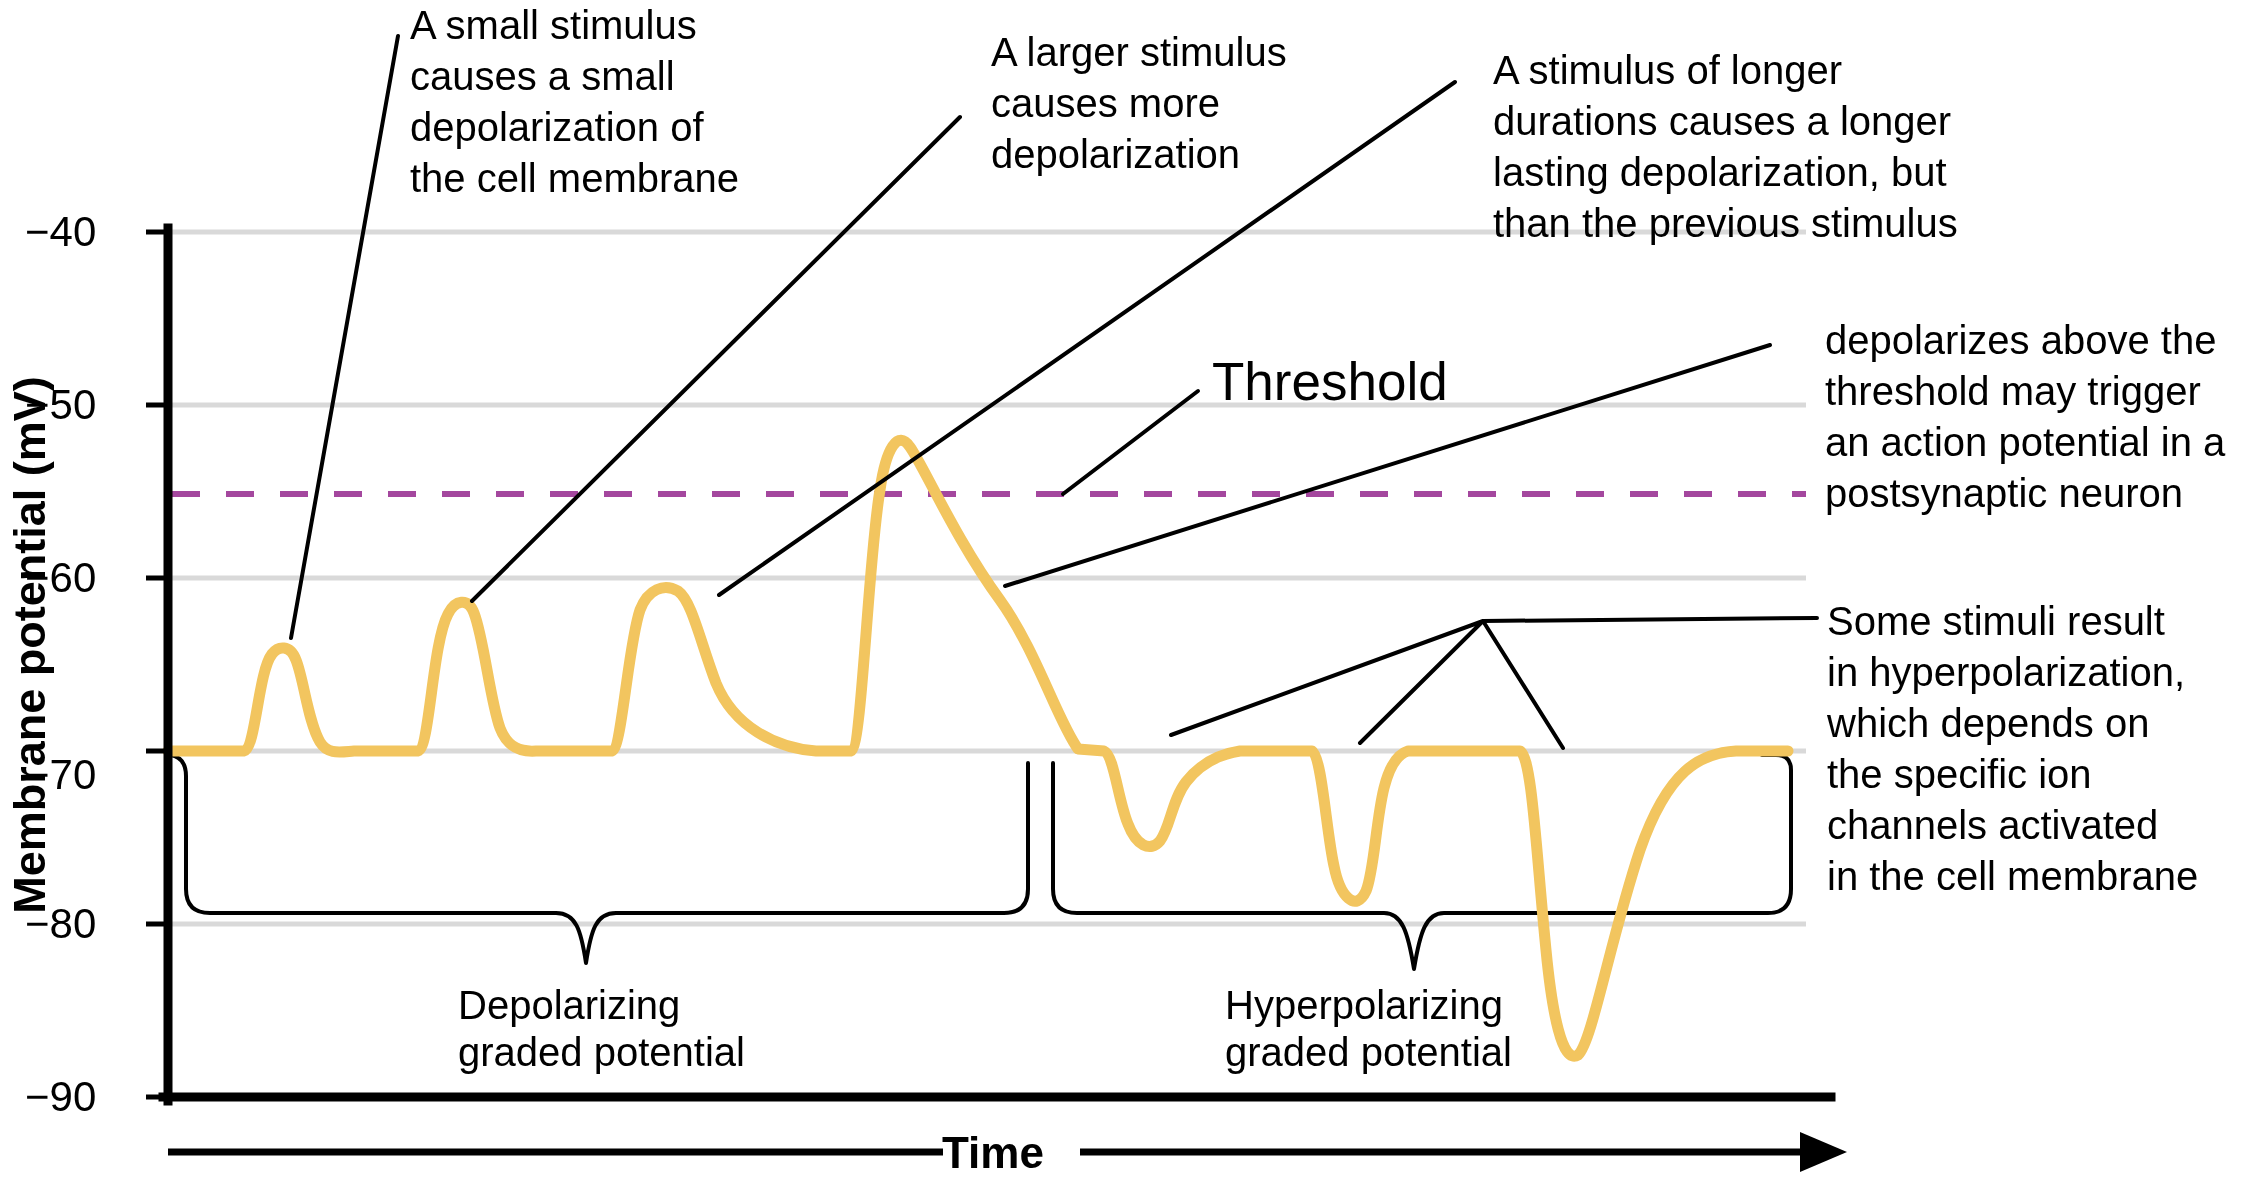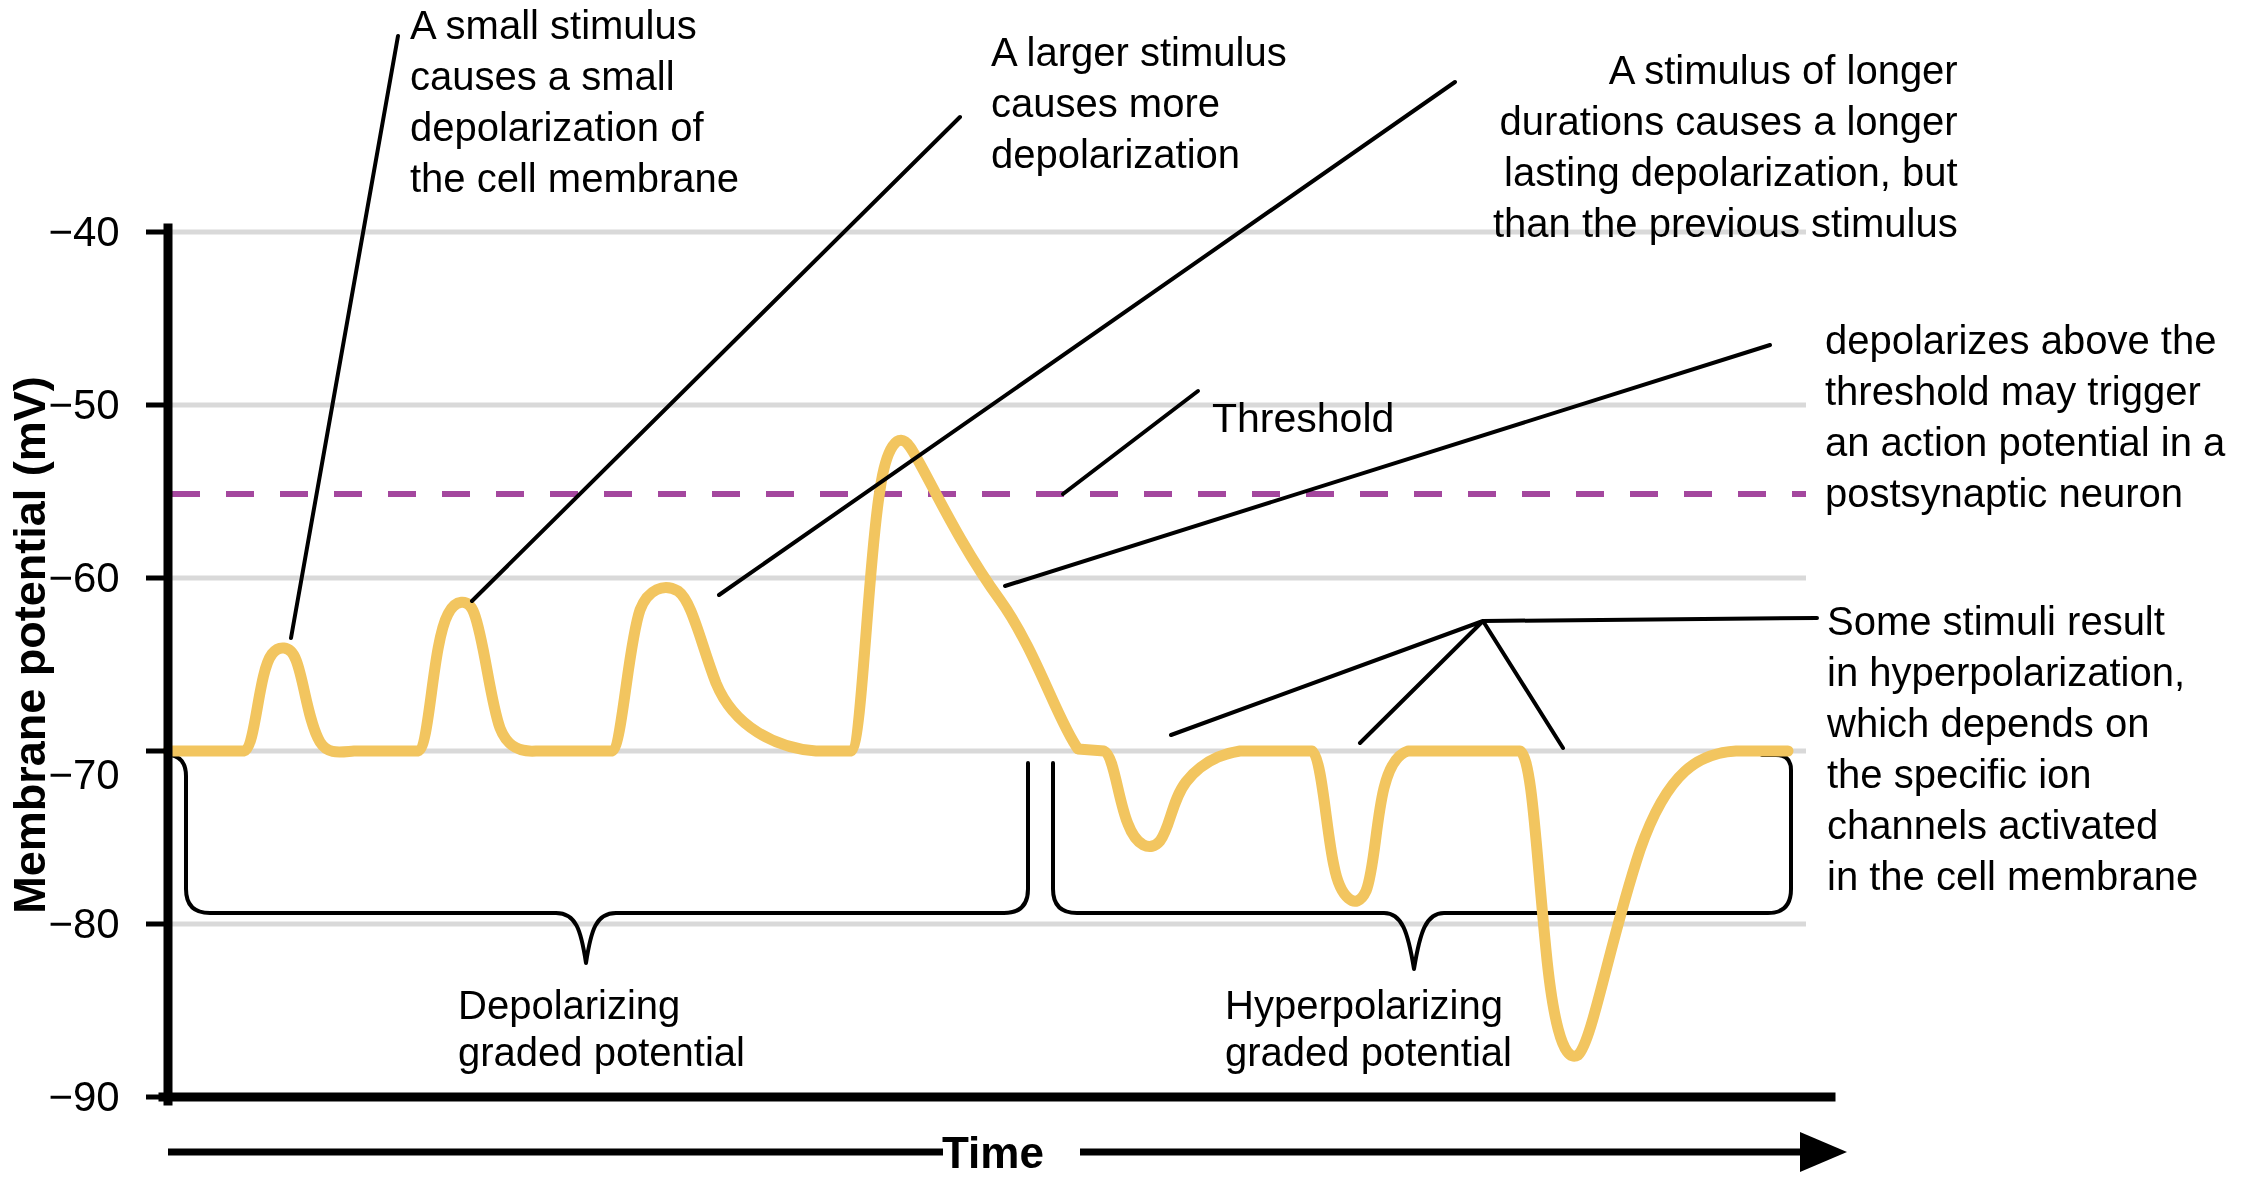--- a/index.html
+++ b/index.html
@@ -16,24 +16,24 @@
   .thresh{stroke:#A4479E;stroke-width:6;fill:none;stroke-dasharray:28 26;}
   .curve{stroke:#F2C55F;stroke-width:11;fill:none;stroke-linecap:round;stroke-linejoin:round;}
   .ink{stroke:#000;stroke-width:4;fill:none;stroke-linecap:round;stroke-linejoin:round;}
   .axis{stroke:#000;stroke-width:9;fill:none;stroke-linecap:square;}
   .tickm{stroke:#000;stroke-width:5;fill:none;}
   .arrowline{stroke:#000;stroke-width:7;fill:none;}
   .arrowhead{fill:#000;stroke:none;}
   .txt{position:absolute;white-space:nowrap;}
   .ann{font-size:40px;line-height:51px;}
   .bracelbl{font-size:40px;line-height:47px;}
-  .ticklbl{font-size:42px;line-height:50px;width:118px;text-align:center;}
+  .ticklbl{font-size:42px;line-height:50px;width:118px;text-align:left;}
   .ytitle{font-weight:bold;font-size:45px;transform:translate(-50%,-50%) rotate(-90deg);}
   .xtitle{font-weight:bold;font-size:44px;width:150px;text-align:left;}
-  .thlbl{font-size:41px;line-height:48px;margin-top:36px;}
+  .thlbl{font-size:53px;line-height:48px;}
 </style>
 </head>
 <body>
 
 <div class="fig">
 
   <svg viewBox="0 0 2250 1182">
     <path class="grid" d="M170,232 H1806 M170,405 H1806 M170,578 H1806 M170,751 H1806 M170,924 H1806"></path>
     <path class="thresh" d="M172,494 H1806"></path>
     <path class="ink" d="M171,755 Q186,758 186,776 L186,889 Q186,913 210,913 L556,913 C576,913 581,930 586,963 C591,930 596,913 616,913 L1004,913 Q1028,913 1028,889 L1028,763"></path>
@@ -70,21 +70,21 @@
     <div>depolarization of</div>
     <div>the cell membrane</div>
   </div>
 
   <div class="txt ann" style="left:982px;top:27px;margin-left:9px;">
     <div>A larger stimulus</div>
     <div>causes more</div>
     <div>depolarization</div>
   </div>
 
-  <div class="txt ann" style="left:1493px;top:45px;text-align:right;">
+  <div class="txt ann" style="left:1493px;top:45px;">
     <div>A stimulus of longer</div>
     <div>durations causes a longer</div>
     <div>lasting depolarization, but</div>
     <div>than the previous stimulus</div>
   </div>
 
   <div class="txt ann" style="left:1825px;top:315px;">
     <div>depolarizes above the</div>
     <div>threshold may trigger</div>
     <div>an action potential in a</div>

